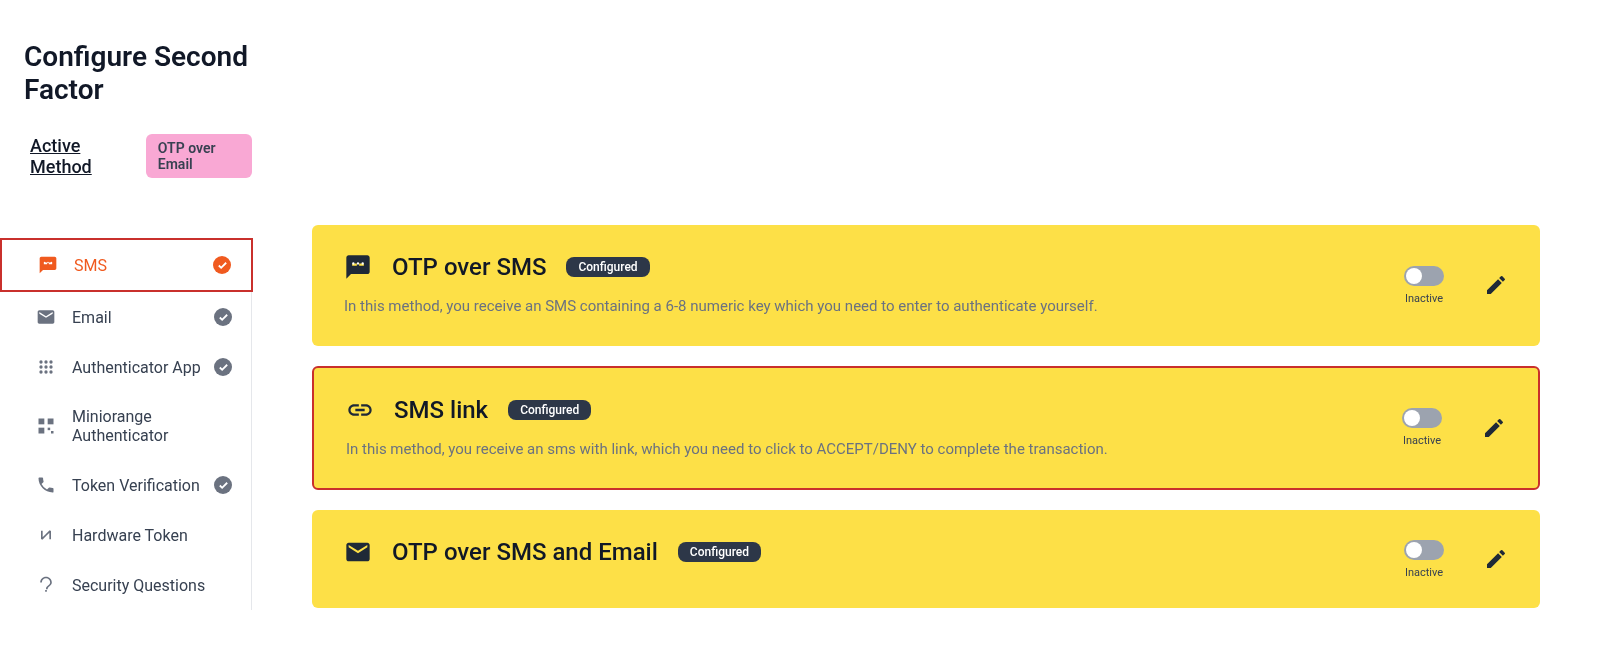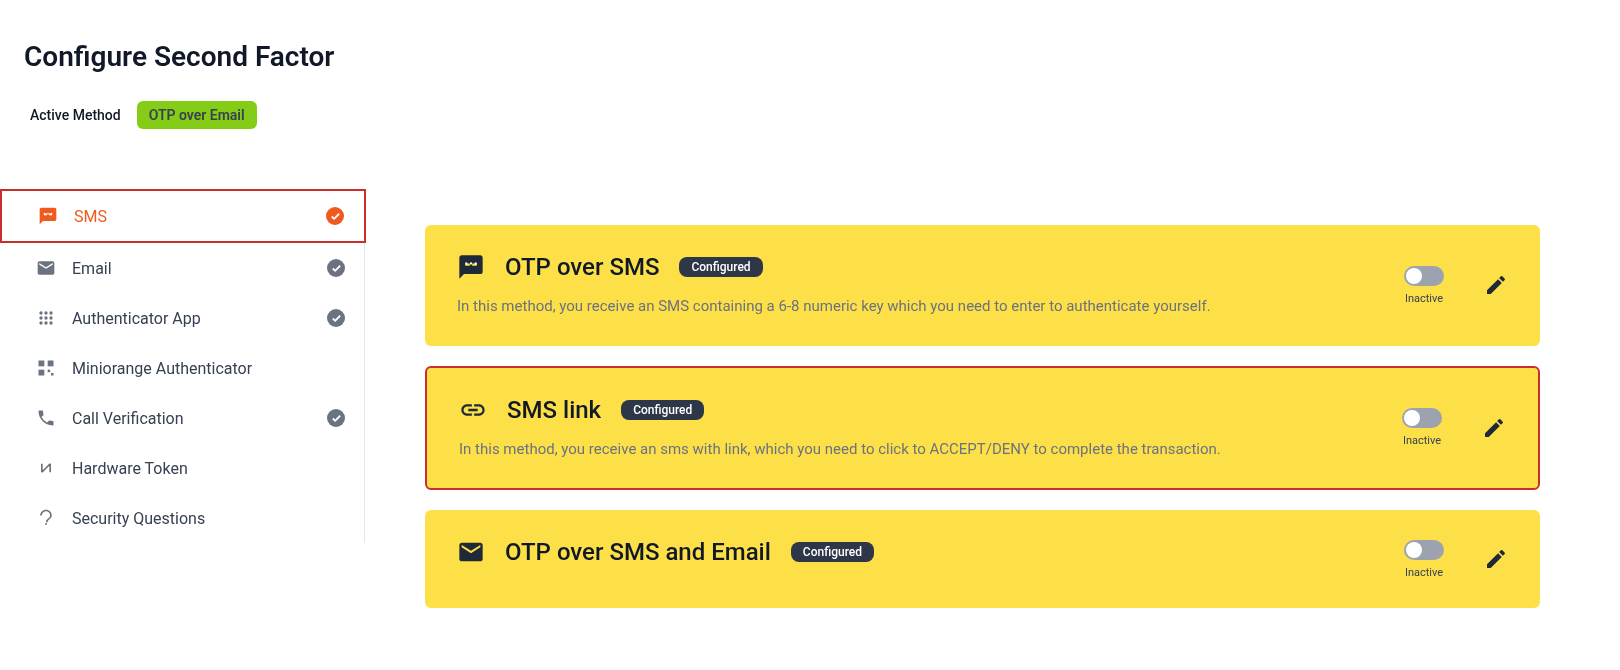--- a/index.html
+++ b/index.html
@@ -9,46 +9,47 @@
     color: #1f2937;
     width: 1620px;
     height: 670px;
     overflow: hidden;
   }
   .container {
     display: flex;
     height: 100%;
   }
   .left-col {
-    width: 365px;
+    width: 252px;
     padding-top: 40px;
     border-right: none;
     position: relative;
   }
   .page-title {
     font-size: 28px;
     font-weight: 600;
     color: #111827;
     padding-left: 24px;
     margin-bottom: 28px;
   }
   .active-method-row {
     display: flex;
     align-items: center;
     gap: 16px;
     padding-left: 30px;
     margin-bottom: 60px;
   }
   .active-method-label {
-    font-size: 14px;
+    font-size: 18px;
     font-weight: 500;
     color: #111827;
+    text-decoration: underline;
   }
   .active-method-chip {
-    background: #84cc16;
+    background: #f9a8d4;
     color: #374151;
     border-radius: 6px;
     padding: 6px 12px;
     font-size: 14px;
     font-weight: 600;
   }
   .sidebar {
     position: relative;
   }
   .sidebar-divider {
@@ -276,21 +277,21 @@
             </svg>
           </span>
           <span class="label">Miniorange Authenticator</span>
         </div>
         <div class="sidebar-item">
           <span class="icon">
             <svg viewBox="0 0 24 24" fill="currentColor">
               <path d="M6.62 10.79a15.053 15.053 0 006.59 6.59l2.2-2.2a1 1 0 011.02-.24c1.12.37 2.33.57 3.57.57a1 1 0 011 1V20a1 1 0 01-1 1C10.85 21 3 13.15 3 4a1 1 0 011-1h3.49a1 1 0 011 1c0 1.24.2 2.45.57 3.57a1 1 0 01-.24 1.02l-2.2 2.2z"></path>
             </svg>
           </span>
-          <span class="label">Call Verification</span>
+          <span class="label">Token Verification</span>
           <span class="check">
             <svg viewBox="0 0 24 24" fill="none" stroke="currentColor" stroke-width="4">
               <polyline points="20 6 9 17 4 12"></polyline>
             </svg>
           </span>
         </div>
         <div class="sidebar-item">
           <span class="icon">
             <svg viewBox="0 0 24 24" fill="none" stroke="currentColor" stroke-width="2">
               <path d="M7 17l5-5M12 12l5-5M7 7v10M17 7v10"></path>

